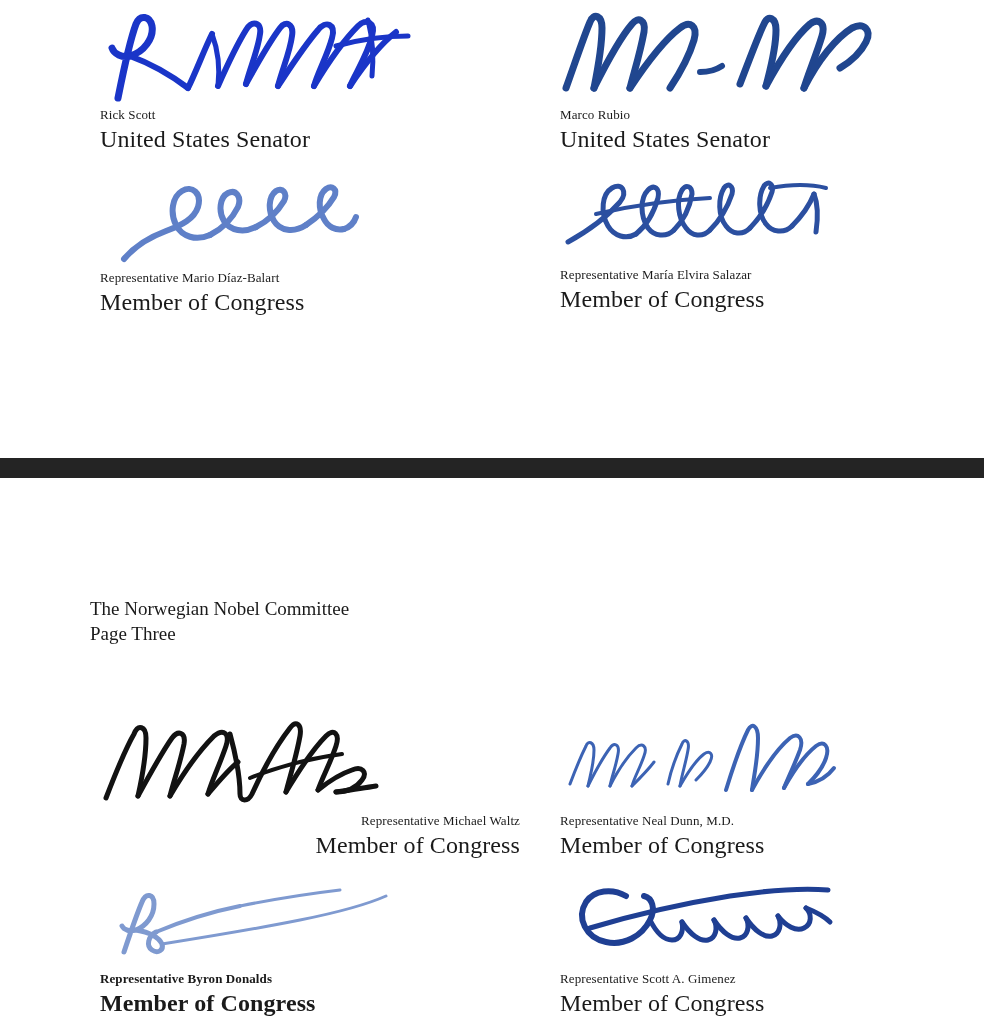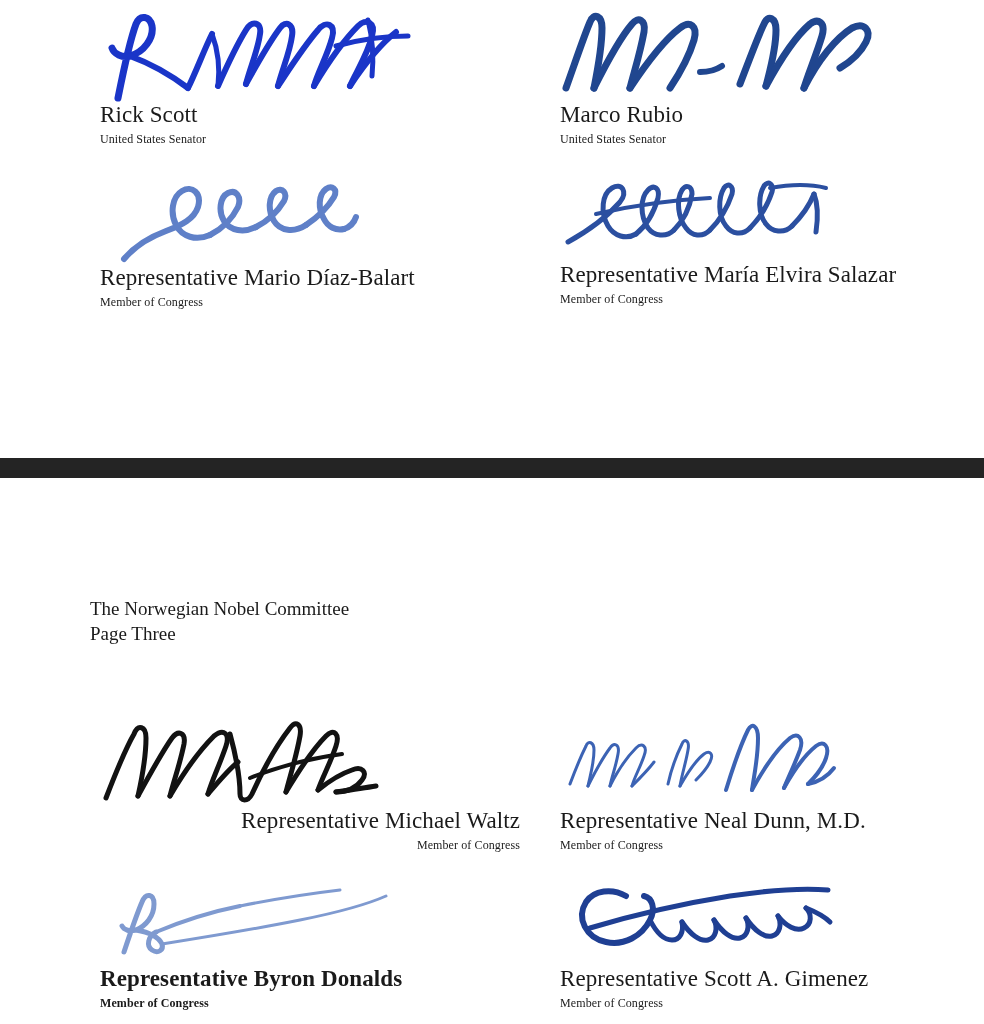--- a/index.html
+++ b/index.html
@@ -39,27 +39,27 @@
   .sig-img {
     height: 92px;
     position: relative;
   }
   .sig-img svg {
     position: absolute;
     left: 0;
     bottom: 0;
   }
   .sig-name {
-    font-size: 23px;
+    font-size: 13px;
     line-height: 25px;
     letter-spacing: 0.1px;
     white-space: nowrap;
   }
   .sig-title {
-    font-size: 12px;
+    font-size: 24px;
     line-height: 25px;
     letter-spacing: 0.1px;
     white-space: nowrap;
   }
   .letterhead {
     position: absolute;
     left: 90px;
     top: 118px;
   }
   .letterhead div {

